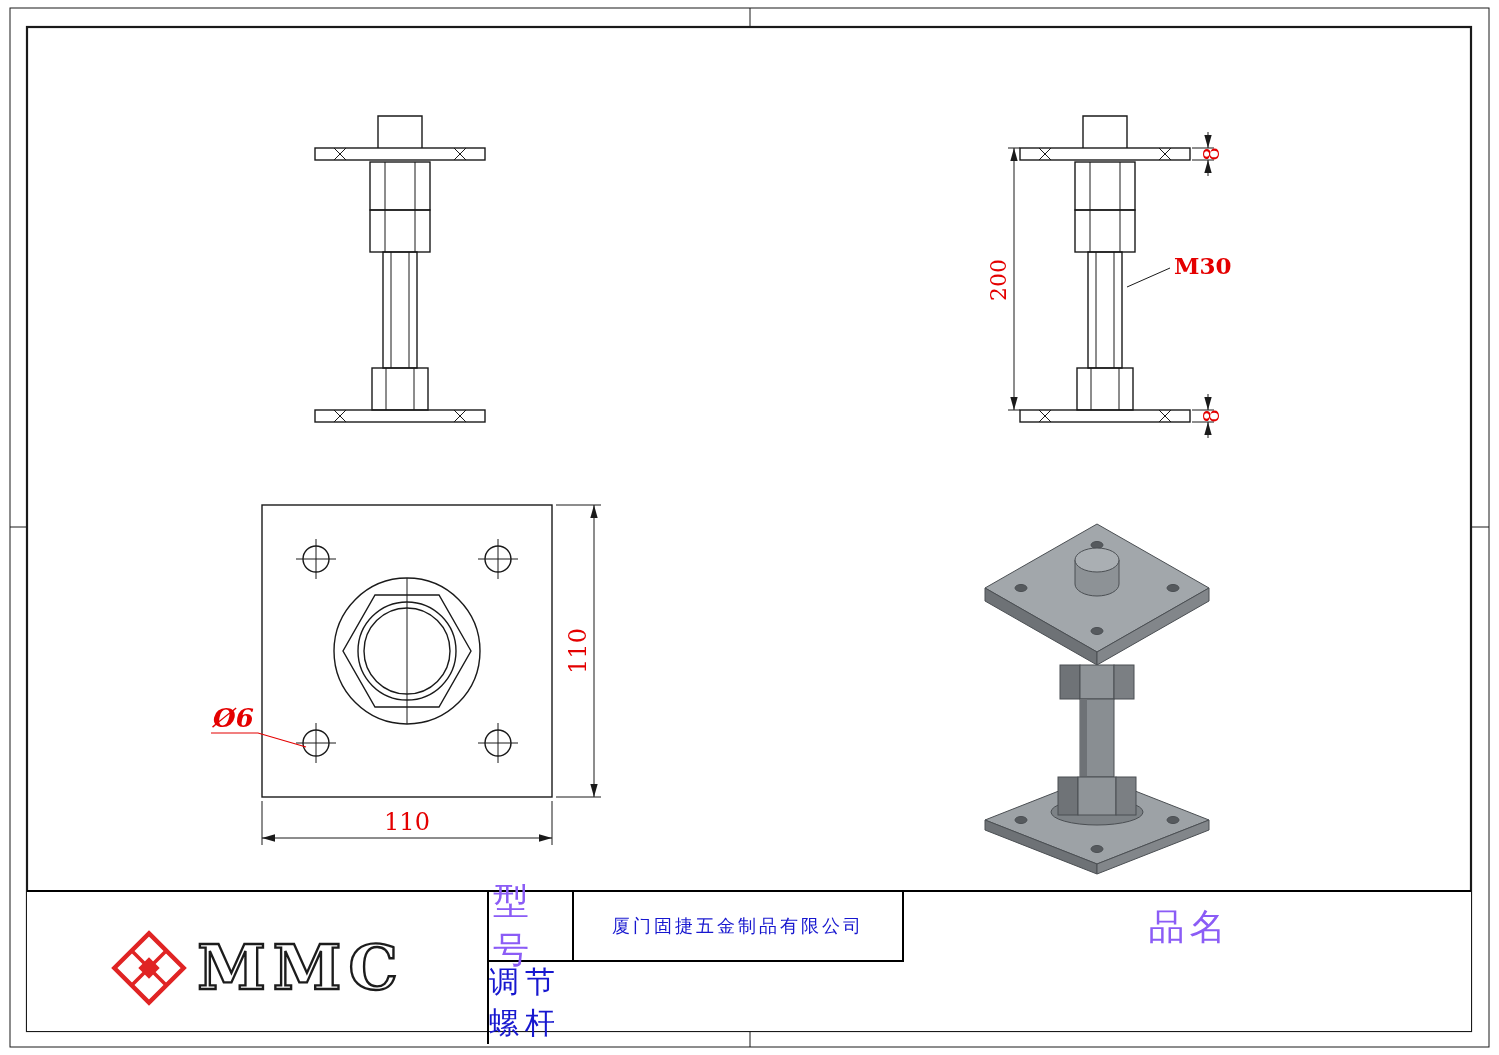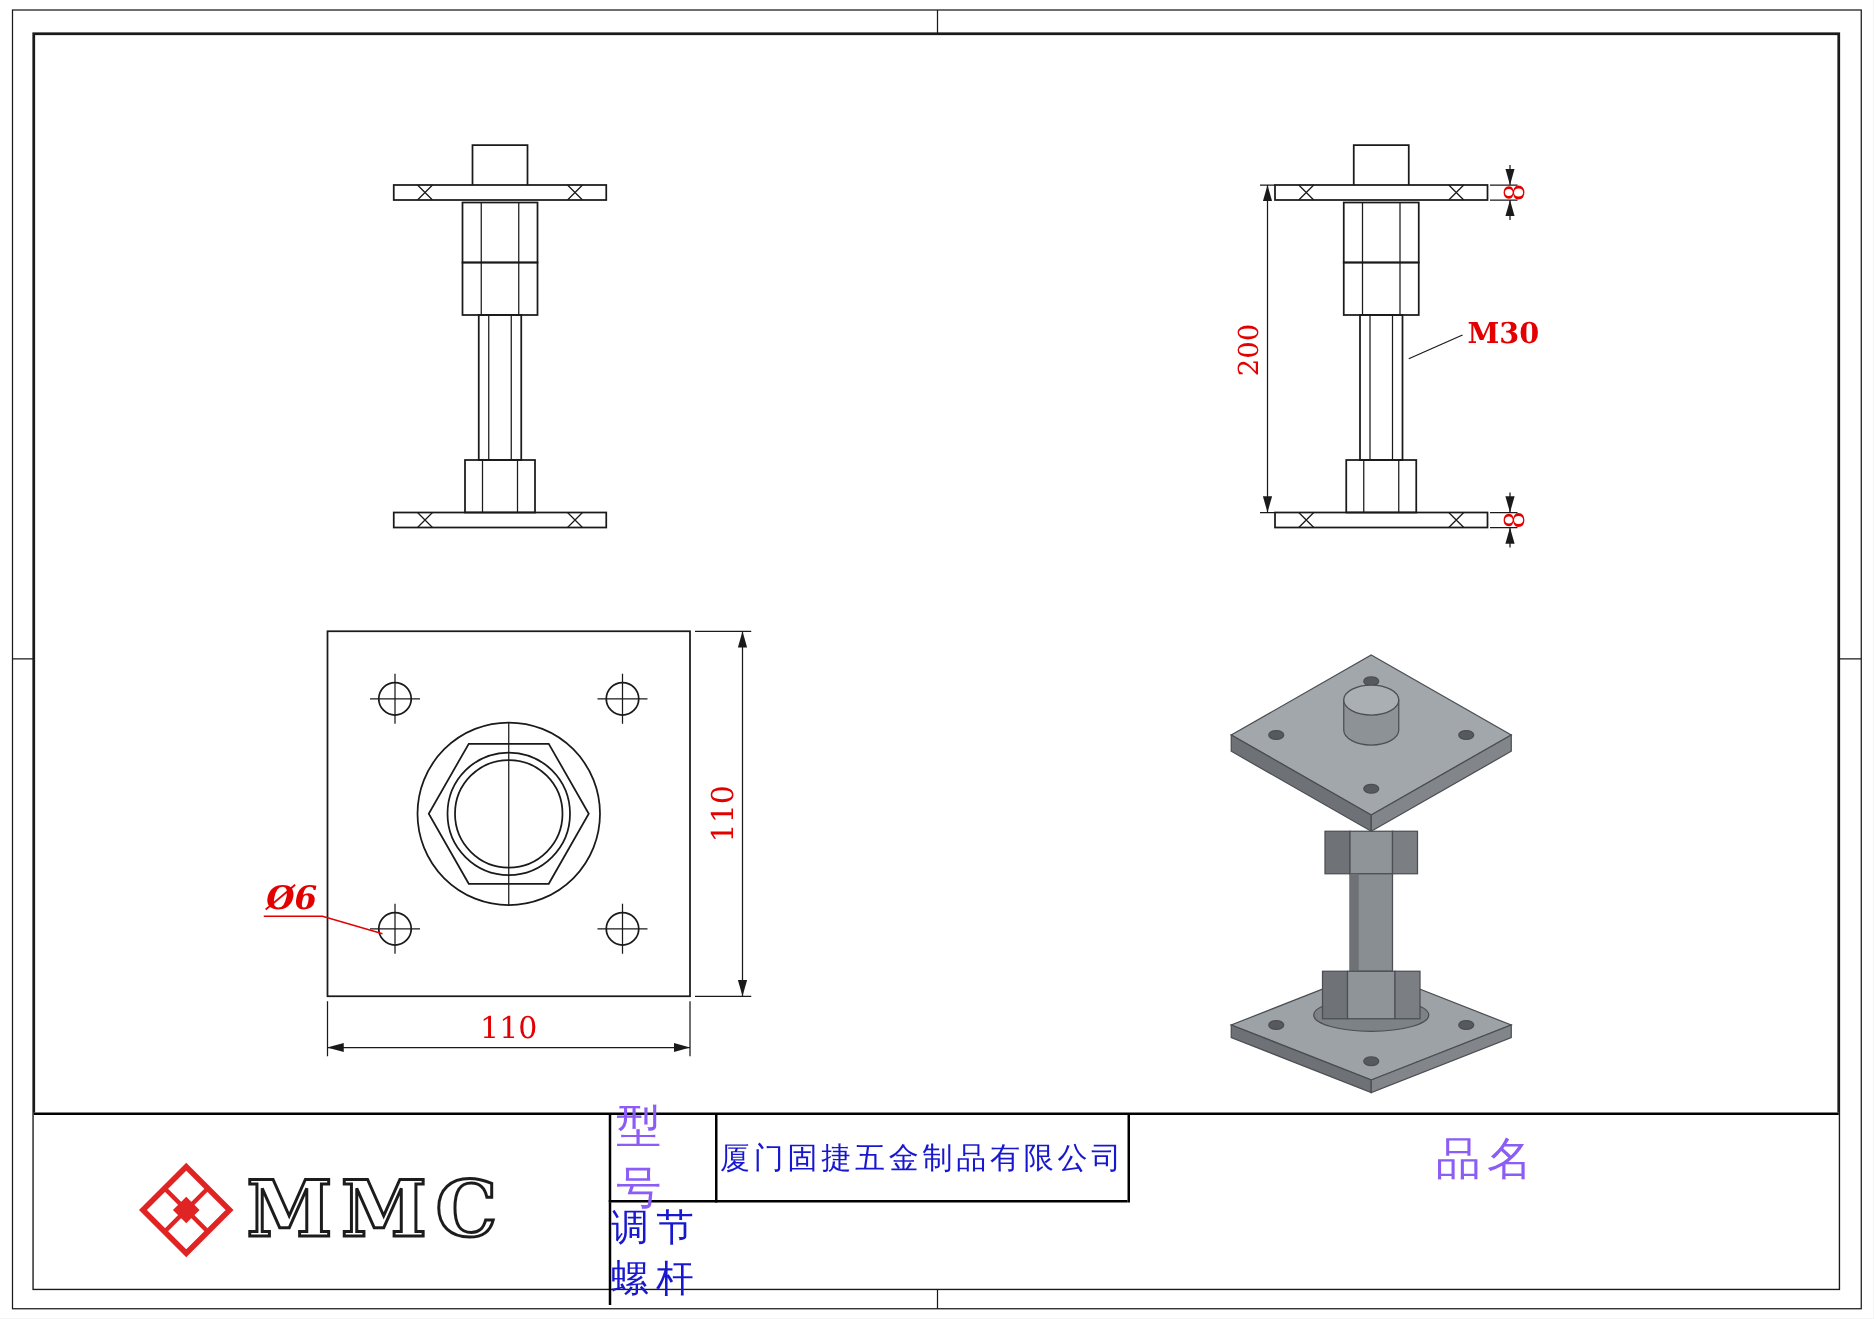--- a/index.html
+++ b/index.html
@@ -18,21 +18,21 @@
   .title-block{position:absolute;left:27px;top:890px;width:1444px;height:141px;
                border-top:2.2px solid #000;display:grid;box-sizing:border-box;
                grid-template-columns:460px 85px 330px 1fr;grid-template-rows:70px 1fr;
                background:#fff;}
   .tb-cell{display:flex;align-items:center;justify-content:center;box-sizing:border-box;}
   .tb-logo{grid-row:1/3;display:flex;align-items:center;justify-content:center;gap:8px;}
   .bl{border-left:2.2px solid #000;}
   .bb{border-bottom:2.2px solid #000;}
   .tb-label{font-size:36px;letter-spacing:5px;color:#8b5cf6;padding-left:4px;font-family:Liberation Serif, serif;}
   .tb-value{font-size:30px;letter-spacing:6px;color:#1717cf;}
-  .tb-company{font-size:24px;letter-spacing:3px;color:#1717cf;}
+  .tb-company{font-size:18px;letter-spacing:3px;color:#1717cf;}
   .tb-site{font-size:27px;letter-spacing:8px;color:#1717cf;text-decoration:underline;
            text-underline-offset:6px;font-family:"Liberation Sans", sans-serif;}
   .logo-text{font-family:"DejaVu Serif", serif;font-weight:bold;font-size:62px;
              letter-spacing:7px;color:#fff;-webkit-text-stroke:2.4px #1c1c1c;
              text-shadow:0 0 1px #1c1c1c;line-height:1;}
 </style>
 </head>
 <body>
 
 <div class="sheet">

